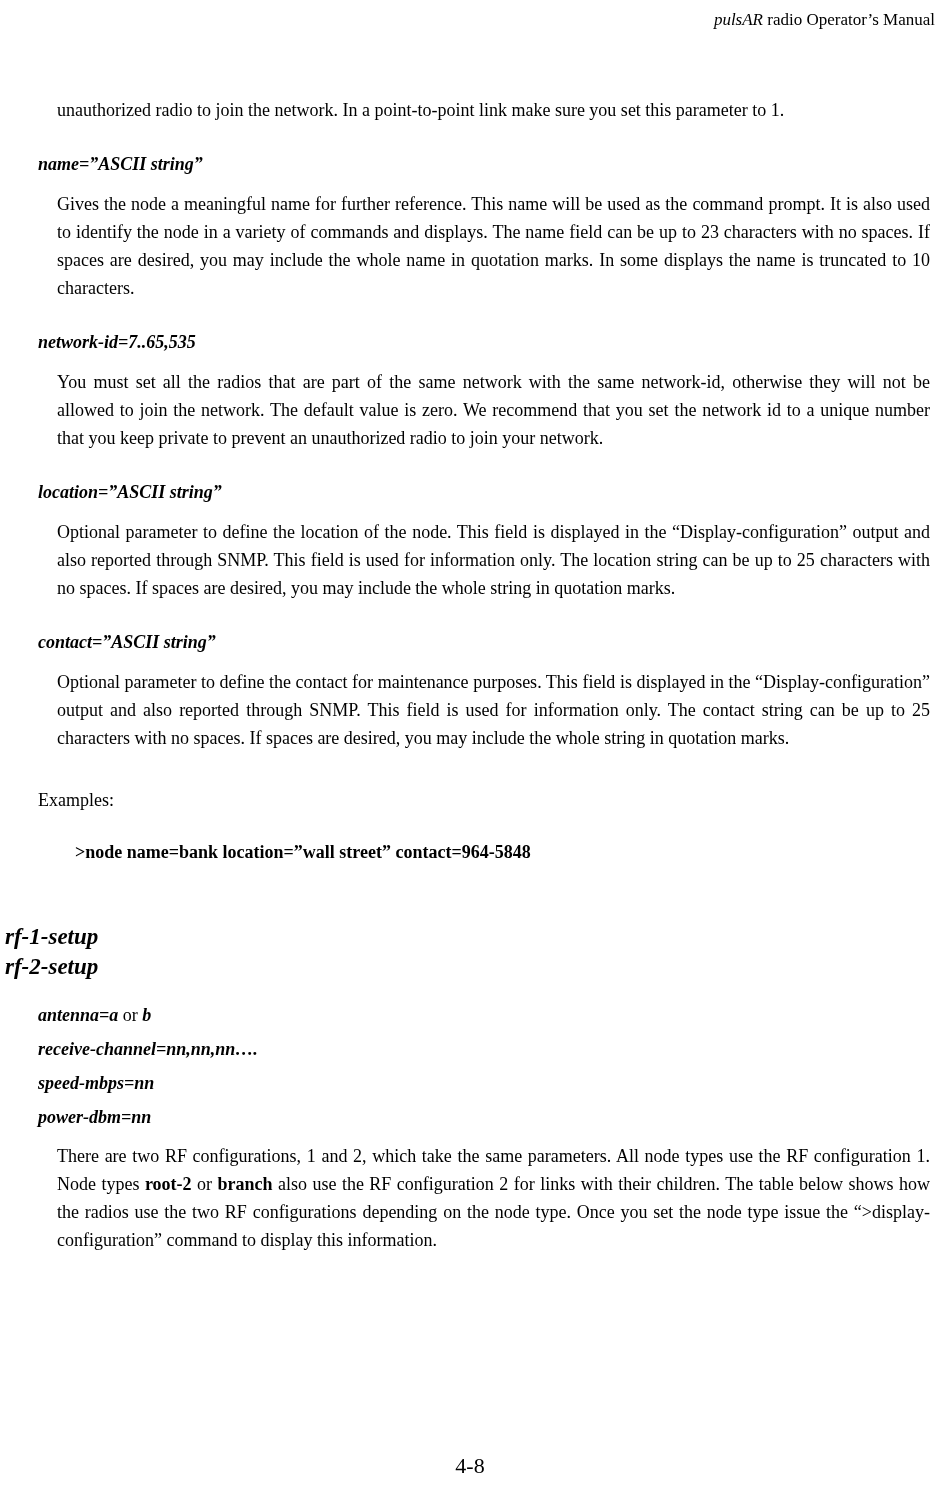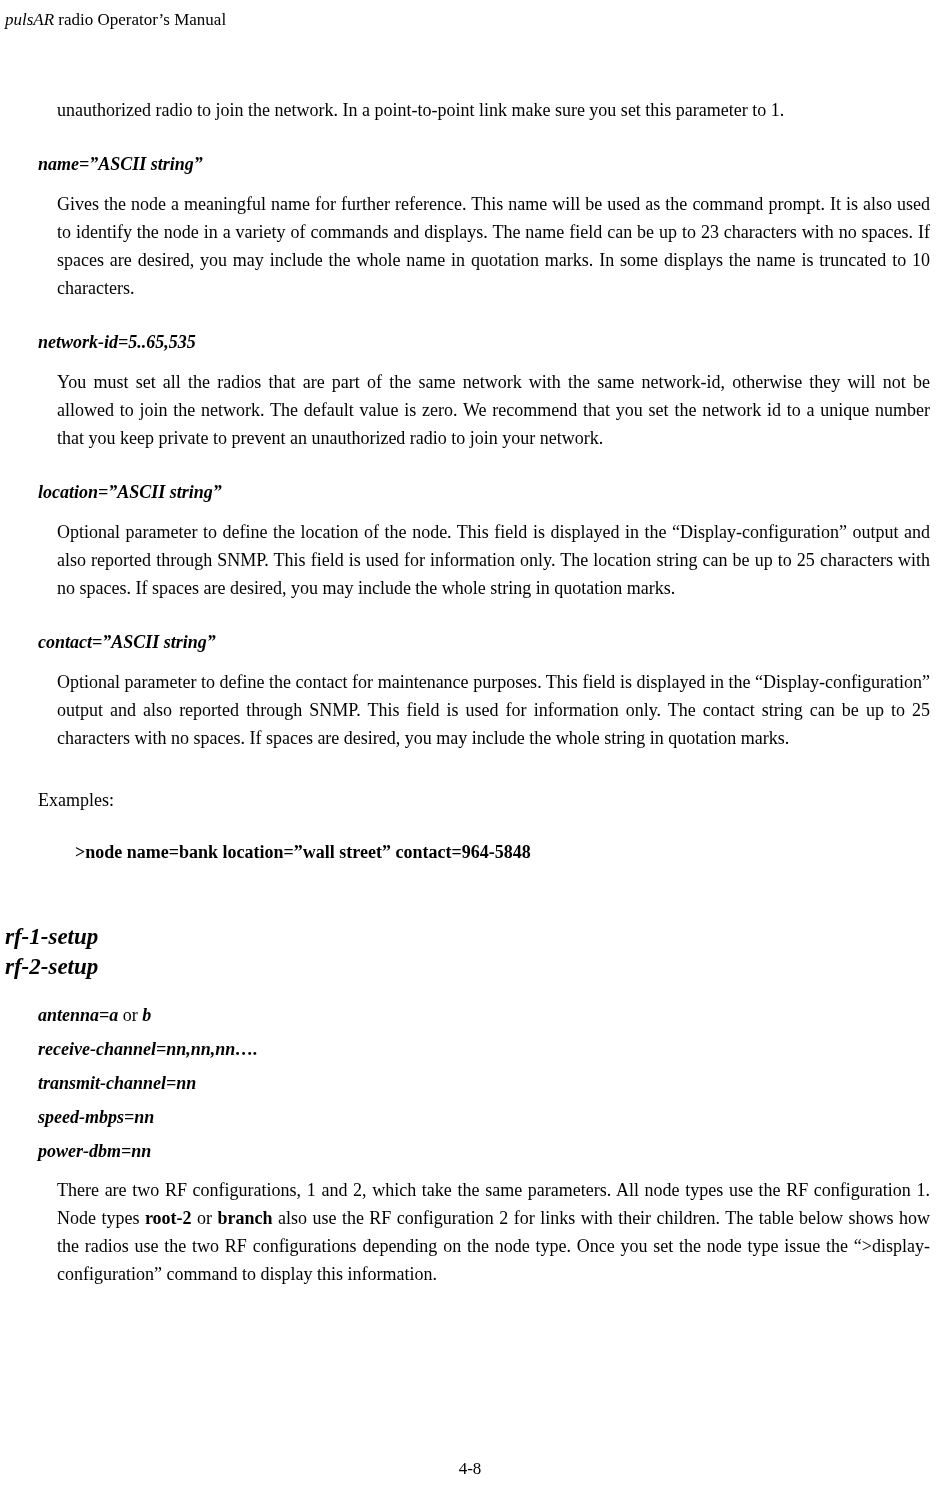--- a/index.html
+++ b/index.html
@@ -15,20 +15,21 @@
     overflow: hidden;
   }
   .page {
     padding: 10px 5px 0 5px;
     height: 100%;
     position: relative;
   }
   .header {
     font-size: 17px;
     margin: 0;
+    text-align: right;
   }
   .body-para {
     margin: 12px 5px 0 52px;
     text-align: justify;
     line-height: 28px;
   }
   .intro-para { margin-top: 66px; }
   .param-heading {
     margin: 26px 0 0 33px;
     font-weight: bold;
@@ -58,57 +59,56 @@
     line-height: 26px;
     margin: 8px 0 0 33px;
   }
   .param-block { margin-top: 20px; }
   .footer {
     position: absolute;
     bottom: 12px;
     left: 0;
     width: 100%;
     text-align: center;
-    font-size: 17px;
+    font-size: 22px;
   }
 </style>
 </head>
 <body>
 
 <div class="page">
 
   <div class="header"><span style="font-style: italic;">pulsAR</span><span> radio Operator’s Manual</span></div>
 
   <p class="body-para intro-para">unauthorized radio to join the network.  In a point-to-point link make sure you set this parameter to 1.</p>
 
   <div class="param-heading">name=”ASCII string”</div>
   <p class="body-para">Gives the node a meaningful name for further reference.  This name will be used as the command prompt. It is also used to identify the node in a variety of commands and displays. The name field can be up to 23 characters with no spaces.  If spaces are desired, you may include the whole name in quotation marks.  In some displays the name is truncated to 10 characters.</p>
 
-  <div class="param-heading">network-id=5..65,535</div>
+  <div class="param-heading">network-id=7..65,535</div>
   <p class="body-para">You must set all the radios that are part of the same network with the same network-id, otherwise they will not be allowed to join the network.  The default value is zero. We recommend that you set the network id to a unique number that you keep private to prevent an unauthorized radio to join your network.</p>
 
   <div class="param-heading" style="">location=”ASCII string”</div>
   <p class="body-para">Optional parameter to define the location of the node.  This field is displayed in the “Display-configuration” output and also reported through SNMP.  This field is used for information only. The location string can be up to 25 characters with no spaces. If spaces are desired, you may include the whole string in quotation marks.</p>
 
   <div class="param-heading">contact=”ASCII string”</div>
   <p class="body-para">Optional parameter to define the contact for maintenance purposes.  This field is displayed in the “Display-configuration” output and also reported through SNMP.  This field is used for information only.  The contact string can be up to 25 characters with no spaces. If spaces are desired, you may include the whole string in quotation marks.</p>
 
   <div class="examples-label">Examples:</div>
 
   <div class="code-line">&gt;node name=bank location=”wall street” contact=964-5848</div>
 
   <div class="big-heading">
     <div>rf-1-setup</div>
     <div>rf-2-setup</div>
   </div>
 
   <div class="param-block">
     <div class="param-line"><span style="font-weight: bold; font-style: italic;">antenna=a</span><span style="font-weight: normal; font-style: normal;"> or </span><span style="font-weight: bold; font-style: italic;">b</span></div>
     <div class="param-line"><span style="font-weight: bold; font-style: italic;">receive-channel=nn,nn,nn….</span></div>
-    <div class="param-line"><span style="font-weight: bold; font-style: italic;">transmit-channel=nn</span></div>
     <div class="param-line"><span style="font-weight: bold; font-style: italic;">speed-mbps=nn</span></div>
     <div class="param-line"><span style="font-weight: bold; font-style: italic;">power-dbm=nn</span></div>
   </div>
 
   <p class="body-para"><span>There are two RF configurations, 1 and 2, which take the same parameters.  All node types use the RF configuration 1.  Node types </span><span style="font-weight: bold;">root-2</span><span> or </span><span style="font-weight: bold;">branch</span><span> also use the RF configuration 2 for links with their children.  The table below shows how the radios use the two RF configurations depending on the node type.  Once you set the node type issue the “&gt;display-configuration” command to display this information.</span></p>
 
   <div class="footer">4-8</div>
 
 </div>
 

